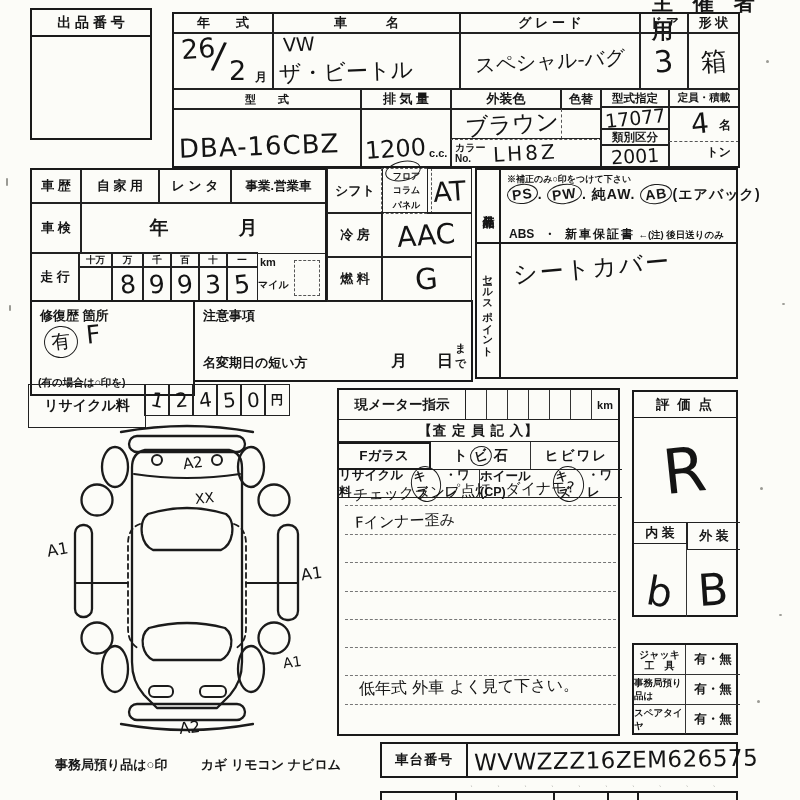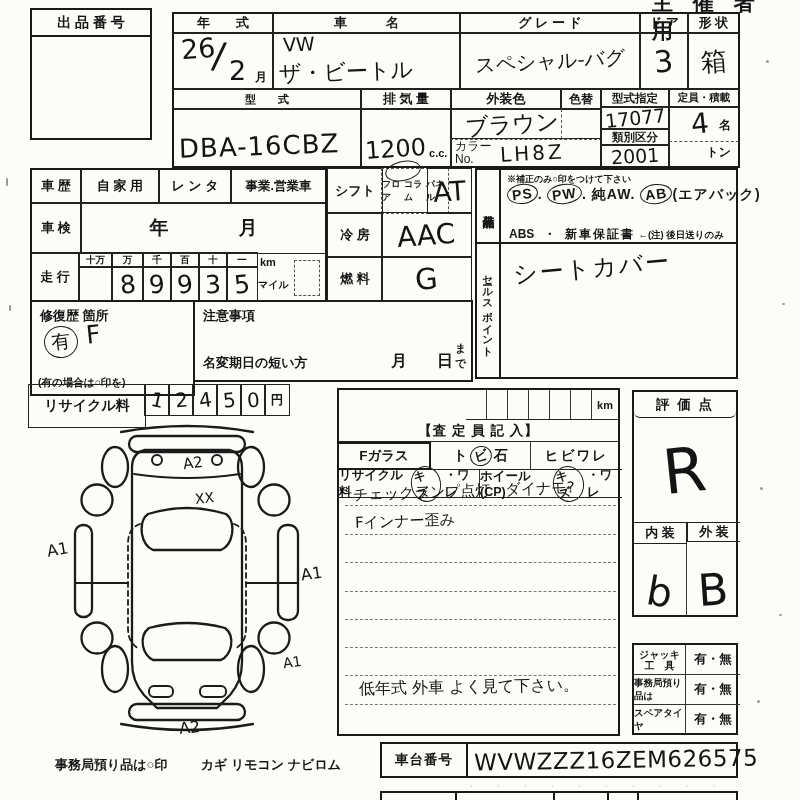--- a/index.html
+++ b/index.html
@@ -70,21 +70,21 @@
       <span style="font-size:11px;font-weight:bold;margin:0 14px 8px 3px;">c.c.</span>
     </div>
 
     <div class="cell lbl" style="left:450px;top:88px;width:112px;height:22px;font-size:13px;">外装色</div>
     <div class="cell lbl" style="left:560px;top:88px;width:42px;height:22px;font-size:12px;">色替</div>
     <div class="cell" style="left:450px;top:108px;width:152px;height:32px;justify-content:flex-start;border-bottom:1.4px dashed #555;">
       <span class="hw nowrap" style="font-size:23px;margin-left:14px;transform:rotate(-4deg);">ブラウン</span>
       <div class="abs" style="left:110px;top:0;height:100%;border-left:1.4px dashed #555;"></div>
     </div>
     <div class="cell" style="left:450px;top:138px;width:152px;height:30px;justify-content:flex-start;">
-      <span style="font-size:12px;font-weight:normal;line-height:1.1;margin-left:4px;text-align:left;">
+      <span style="font-size:10px;font-weight:bold;line-height:1.1;margin-left:4px;text-align:left;">
         <span>カラー</span><br>
         <span>No.</span>
       </span>
       <span class="hw" style="font-size:20px;margin-left:8px;letter-spacing:3px;transform:rotate(-3deg);">LH8Z</span>
     </div>
 
     <div class="cell lbl" style="left:600px;top:88px;width:70px;height:20px;font-size:11.5px;">型式指定</div>
     <div class="cell" style="left:600px;top:106px;width:70px;height:24px;">
       <span class="hw" style="font-size:19px;transform:rotate(-6deg);">17077</span>
     </div>
@@ -154,22 +154,22 @@
       <div class="abs lbl" style="left:8px;top:5px;font-size:13px;">注意事項</div>
       <div class="abs lbl" style="left:8px;bottom:8px;font-size:13px;">名変期日の短い方</div>
       <div class="abs lbl" style="left:196px;bottom:8px;font-size:16px;">月</div>
       <div class="abs lbl" style="left:242px;bottom:8px;font-size:16px;">日</div>
       <div class="abs lbl" style="left:260px;bottom:9px;font-size:11px;">まで</div>
     </div>
   </div>
 
   <div>
     <div class="cell lbl" style="left:327px;top:168px;width:56px;height:46px;font-size:13px;">シフト</div>
-    <div class="abs" style="left:381px;top:168px;width:68px;height:46px;border:1.4px dashed #555;font-size:9px;font-weight:bold;
-         display:flex;flex-direction:row;justify-content:space-around;align-items:center;">
+    <div class="abs" style="left:381px;top:168px;width:51px;height:46px;border:1.4px dashed #555;font-size:9px;font-weight:bold;
+         display:flex;flex-direction:column;justify-content:space-around;align-items:center;">
       <span>フロア</span>
       <span>コラム</span>
       <span>パネル</span>
     </div>
     <div class="abs" style="left:385px;top:161px;width:36px;height:20px;border:1.8px solid #1c1c1c;border-radius:50%;transform:rotate(-12deg);"></div>
     <div class="cell" style="left:427px;top:168px;width:45px;height:46px;">
       <span class="hw" style="font-size:27px;transform:rotate(-4deg);">AT</span>
     </div>
     <div class="cell lbl" style="left:327px;top:212px;width:56px;height:46px;font-size:13px;">冷 房</div>
     <div class="cell" style="left:381px;top:212px;width:91px;height:46px;">
@@ -263,20 +263,22 @@
     </svg>
     <span class="abs hw" style="left:138px;top:36px;font-size:15px;transform:rotate(-8deg);">A2</span>
     <span class="abs hw" style="left:150px;top:72px;font-size:14px;transform:rotate(-6deg);">XX</span>
     <span class="abs hw" style="left:2px;top:122px;font-size:16px;transform:rotate(-10deg);">A1</span>
     <span class="abs hw" style="left:256px;top:146px;font-size:16px;transform:rotate(-8deg);">A1</span>
     <span class="abs hw" style="left:238px;top:236px;font-size:14px;transform:rotate(-8deg);">A1</span>
     <span class="abs hw" style="left:134px;top:300px;font-size:16px;transform:rotate(-6deg);">A2</span>
   </div>
 
   <div class="box" style="left:337px;top:388px;width:283px;height:348px;">
+    <div class="abs lbl" style="left:0;top:0;width:127px;height:30px;border-right:1.6px solid #222;border-bottom:1.6px solid #222;
+         display:flex;align-items:center;justify-content:center;font-size:13.5px;">現メーター指示</div>
     <div class="abs" style="left:127px;top:0;width:21px;height:30px;border-right:1.2px solid #333;border-bottom:1.6px solid #222;"></div>
     <div class="abs" style="left:148px;top:0;width:21px;height:30px;border-right:1.2px solid #333;border-bottom:1.6px solid #222;"></div>
     <div class="abs" style="left:169px;top:0;width:21px;height:30px;border-right:1.2px solid #333;border-bottom:1.6px solid #222;"></div>
     <div class="abs" style="left:190px;top:0;width:21px;height:30px;border-right:1.2px solid #333;border-bottom:1.6px solid #222;"></div>
     <div class="abs" style="left:211px;top:0;width:21px;height:30px;border-right:1.2px solid #333;border-bottom:1.6px solid #222;"></div>
     <div class="abs" style="left:232px;top:0;width:21px;height:30px;border-right:1.2px solid #333;border-bottom:1.6px solid #222;"></div>
     <div class="abs" style="left:253px;top:0;width:26px;height:30px;border-bottom:1.6px solid #222;display:flex;align-items:center;justify-content:center;font-size:11px;font-weight:bold;">km</div>
 
     <div class="abs lbl" style="left:0;top:30px;width:100%;height:22px;border-bottom:1.6px solid #222;
          display:flex;align-items:center;justify-content:center;font-size:13.5px;letter-spacing:1px;">【査 定 員 記 入】</div>
@@ -314,27 +316,27 @@
     <div class="dashline" style="left:6px;top:285px;width:271px;"></div>
     <div class="dashline" style="left:6px;top:314px;width:271px;"></div>
 
     <div class="abs hw nowrap" style="left:14px;top:92px;font-size:15px;transform:rotate(-2deg);">チェックランプ点灯　ダイナモ?</div>
     <div class="abs hw nowrap" style="left:16px;top:122px;font-size:15px;transform:rotate(-2deg);">Fインナー歪み</div>
     <div class="abs hw nowrap" style="left:20px;top:287px;font-size:16px;transform:rotate(-1deg);">低年式  外車 よく見て下さい。</div>
   </div>
 
   <div class="box" style="left:632px;top:390px;width:106px;height:227px;">
     <div class="abs lbl" style="left:0;top:0;width:100%;height:26px;border-bottom:1.8px solid #1a1a1a;
-         display:flex;align-items:center;justify-content:center;font-size:13.5px;letter-spacing:2px;border-radius:6px;">評 価 点</div>
+         display:flex;align-items:center;justify-content:center;font-size:13.5px;letter-spacing:2px;">評 価 点</div>
     <div class="abs" style="left:0;top:26px;width:100%;height:104px;display:flex;align-items:center;justify-content:center;">
       <span class="hw" style="font-size:62px;transform:rotate(-6deg);">R</span>
     </div>
     <div class="abs lbl" style="left:0;top:130px;width:53px;height:22px;border:1.6px solid #222;border-left:none;
          display:flex;align-items:center;justify-content:center;font-size:13px;">内 装</div>
-    <div class="abs lbl" style="left:53px;top:130px;width:53px;height:20px;border:1.6px solid #222;border-right:none;
+    <div class="abs lbl" style="left:53px;top:130px;width:53px;height:28px;border:1.6px solid #222;border-right:none;
          display:flex;align-items:center;justify-content:center;font-size:13px;">外 装</div>
     <div class="abs" style="left:0;top:152px;width:53px;height:73px;border-right:1.4px solid #333;
          display:flex;align-items:flex-end;justify-content:center;">
       <span class="hw" style="font-size:40px;transform:rotate(10deg);margin-bottom:2px;">b</span>
     </div>
     <div class="abs" style="left:53px;top:152px;width:53px;height:73px;display:flex;align-items:flex-end;justify-content:center;">
       <span class="hw" style="font-size:44px;transform:rotate(-4deg);margin-bottom:2px;">B</span>
     </div>
   </div>
 

